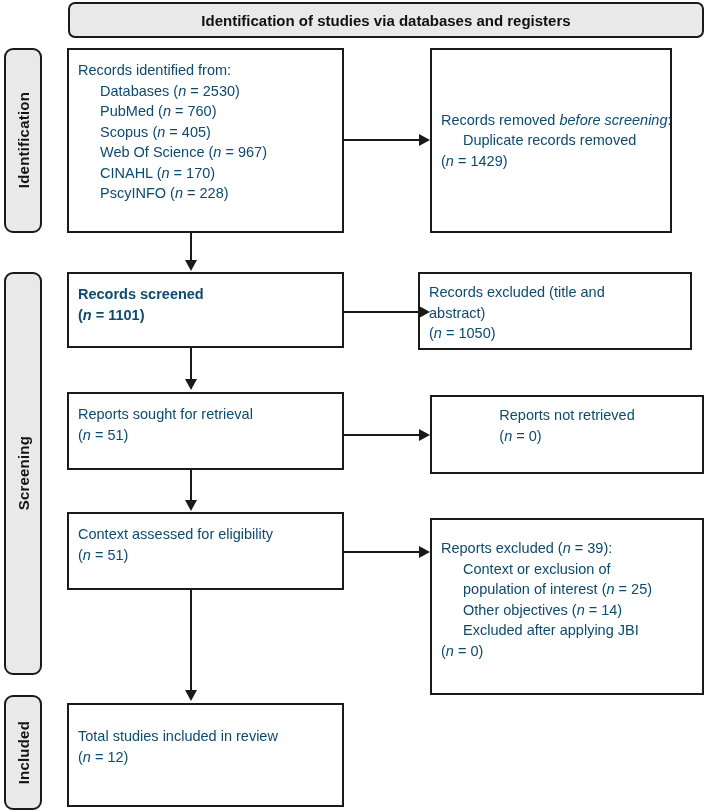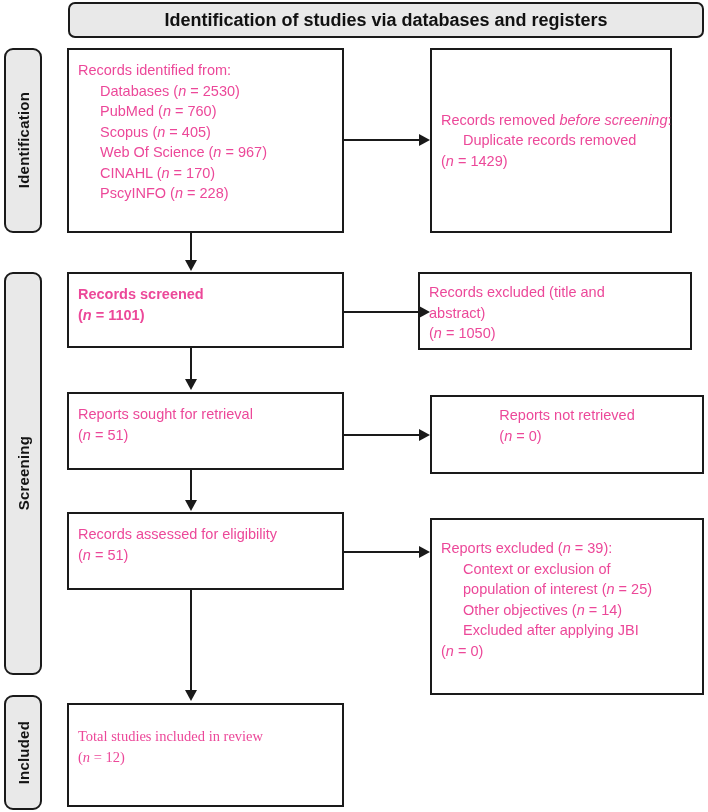--- a/index.html
+++ b/index.html
@@ -42,21 +42,21 @@
     position: absolute;
     background: #e9e9e9;
     border: 2px solid #1a1a1a;
     border-radius: 7px;
     box-sizing: border-box;
     display: flex;
     align-items: center;
     justify-content: center;
   }
   .banner-label {
-    font-size: 18px;
+    font-size: 15px;
     font-weight: bold;
     color: #111111;
   }
 
   
   .flow-box {
     position: absolute;
     background: #ffffff;
     border: 2px solid #1a1a1a;
     box-sizing: border-box;
@@ -64,21 +64,21 @@
     flex-direction: column;
     justify-content: center;
   }
   .flow-box.top-align {
     justify-content: flex-start;
   }
   .box-text {
     padding: 0 9px;
     font-size: 14.5px;
     line-height: 1.42;
-    color: #ec4899;
+    color: #0c4a6e;
   }
   .box-text .ln {
     white-space: nowrap;
   }
   .box-text .ind {
     padding-left: 22px;
   }
   .ital {
     font-style: italic;
   }
@@ -190,21 +190,21 @@
   </div>
 
   <div class="hline" style="left:344px; top:434px; width:75px;"></div>
   <div class="arrow-right" style="left:419px; top:429px;"></div>
 
   <div class="vline" style="left:190px; top:470px; height:31px;"></div>
   <div class="arrow-down" style="left:185px; top:500px;"></div>
 
   <div class="flow-box top-align" style="left:67px; top:512px; width:277px; height:78px;">
     <div class="box-text" style="padding-top:10px;">
-      <div class="ln">Records assessed for eligibility</div>
+      <div class="ln">Context assessed for eligibility</div>
       <div class="ln">(<i>n</i> = 51)</div>
     </div>
   </div>
 
   <div class="flow-box top-align" style="left:430px; top:518px; width:274px; height:177px;">
     <div class="box-text" style="padding-top:18px;">
       <div class="ln">Reports excluded (<i>n</i> = 39):</div>
       <div class="ln ind">Context or exclusion of</div>
       <div class="ln ind">population of interest (<i>n</i> = 25)</div>
       <div class="ln ind">Other objectives (<i>n</i> = 14)</div>
@@ -212,20 +212,20 @@
       <div class="ln">(<i>n</i> = 0)</div>
     </div>
   </div>
 
   <div class="hline" style="left:344px; top:551px; width:75px;"></div>
   <div class="arrow-right" style="left:419px; top:546px;"></div>
 
   <div class="vline" style="left:190px; top:590px; height:101px;"></div>
   <div class="arrow-down" style="left:185px; top:690px;"></div>
 
-  <div class="flow-box top-align" style="left:67px; top:703px; width:277px; height:104px;font-family:Liberation Serif, serif;">
+  <div class="flow-box top-align" style="left:67px; top:703px; width:277px; height:104px;">
     <div class="box-text" style="padding-top:21px;">
       <div class="ln">Total studies included in review</div>
       <div class="ln">(<i>n</i> = 12)</div>
     </div>
   </div>
 
 </div>
 
 </body></html>

